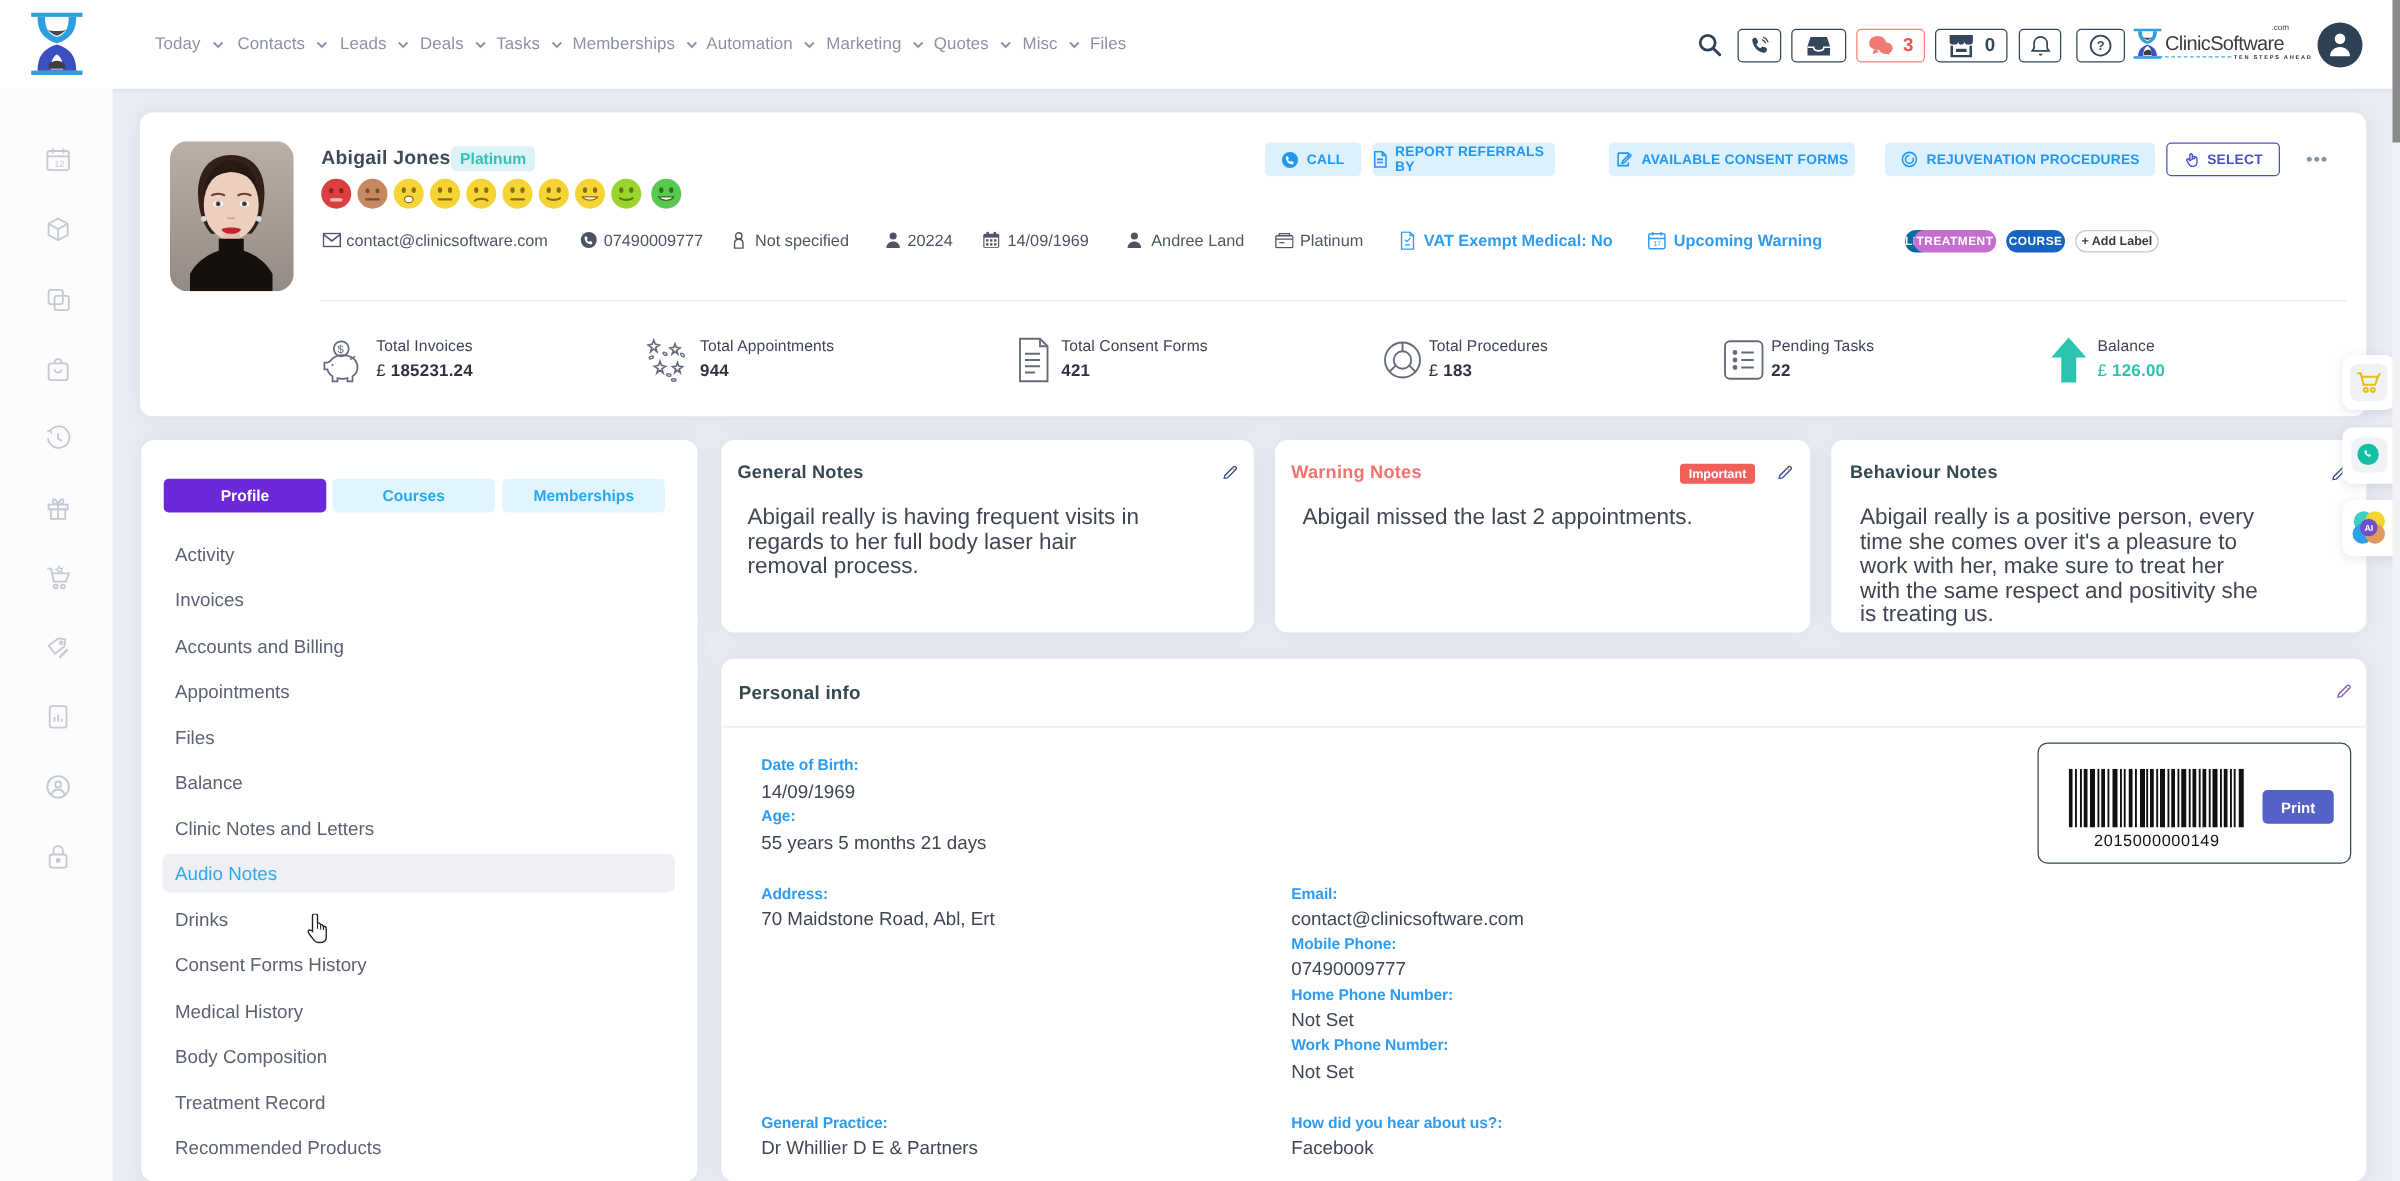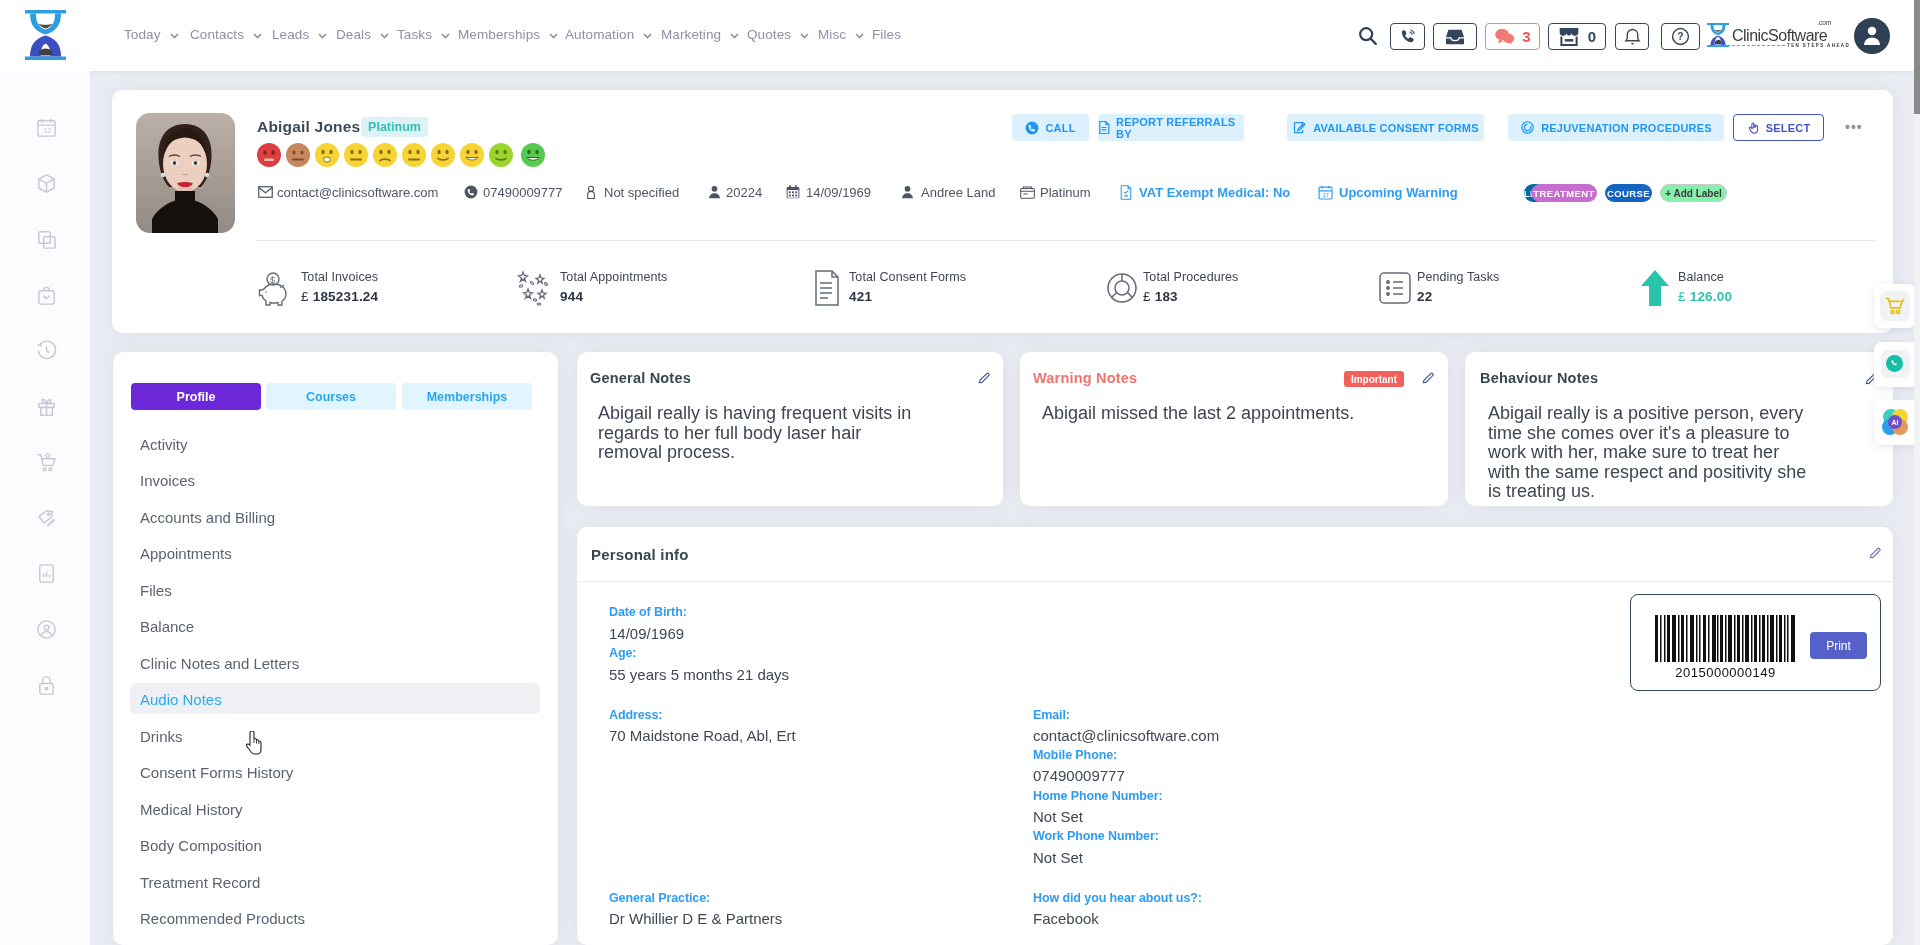--- a/index.html
+++ b/index.html
@@ -352,21 +352,21 @@
     <svg width="15" height="15" viewBox="0 0 22 22" fill="none" stroke="#2e9cf0" stroke-width="1.7">
       <rect x="1.5" y="3" width="19" height="17.5" rx="2"></rect>
       <path d="M6 1v4M16 1v4M1.5 8.5h19"></path>
       <text x="7" y="17" font-size="8" fill="#2e9cf0" stroke="none" font-family="Liberation Sans,sans-serif">17</text>
     </svg>
   </span>
 <span class="ci" style="left:1339px;color:#2e9cf0;font-weight:700;font-size:13px">Upcoming Warning</span>
 <div class="pill" style="left:1524px;width:22px;background:#0369a1">CLIENT</div>
 <div class="pill" style="left:1531px;width:66px;background:#c66ecf">TREATMENT</div>
 <div class="pill" style="left:1605px;width:47px;background:#1565c0">COURSE</div>
-<div class="pill" style="left:1660px;width:67px;background:#86efac;border:1px solid #c9c9cf;color:#3a3a3a;font-size:10px;font-weight:700;letter-spacing:0">+ Add Label</div>
+<div class="pill" style="left:1660px;width:67px;background:#ffffff;border:1px solid #c9c9cf;color:#3a3a3a;font-size:10px;font-weight:700;letter-spacing:0">+ Add Label</div>
 
 <div class="abs" style="left:256px;top:240px;width:1621px;height:1px;background:#e7e7ee"></div>
 
 <svg class="abs" style="left:256px;top:269px" width="36" height="38" viewBox="0 0 36 38" fill="none" stroke="#646b7a" stroke-width="1.4">
     <circle cx="17" cy="10" r="6"></circle>
     <text x="14" y="13.5" font-size="9" fill="#646b7a" stroke="none" font-family="Liberation Sans,sans-serif">$</text>
     <path d="M8 20c2-3 6-5 10-5 7 0 12 4 12 10 0 3-1.5 5.5-4 7v4h-4v-2.5c-2.5.7-5.5.7-8 0V36h-4v-4c-2-1.3-3.5-3-4-5.5H3.5V21H6z"></path>
     <path d="M24 18.5c1.5-.8 2.5-.8 4-2.5" stroke-width="1.2"></path>
     <circle cx="10" cy="23" r=".8" fill="#646b7a" stroke="none"></circle>
   </svg>
@@ -525,21 +525,21 @@
       <rect x="112" y="0" width="1.5" height="47"></rect>
       <rect x="115" y="0" width="4" height="47"></rect>
       <rect x="121" y="0" width="1.5" height="47"></rect>
       <rect x="124" y="0" width="3" height="47"></rect>
       <rect x="129" y="0" width="1.5" height="47"></rect>
       <rect x="132" y="0" width="1.5" height="47"></rect>
       <rect x="136" y="0" width="4" height="47"></rect>
 </g>
   </svg>
 <div class="abs" style="left:1655px;top:665px;width:141px;text-align:center;font-size:13px;color:#111;font-family:'Liberation Sans',sans-serif;letter-spacing:.5px">2015000000149</div>
-<div class="abs" style="left:1810px;top:632px;width:57px;height:27px;background:#5561c8;border-radius:4px;color:#fff;font-size:12px;font-weight:400;display:flex;align-items:center;justify-content:center">Print</div>
+<div class="abs" style="left:1810px;top:632px;width:57px;height:27px;background:#5561c8;border-radius:4px;color:#fff;font-size:12px;font-weight:700;display:flex;align-items:center;justify-content:center">Print</div>
 
 <div class="abs" style="left:1874px;top:284px;width:42px;height:44px;background:#fff;border-radius:8px;box-shadow:0 2px 8px rgba(120,130,160,.18)"></div>
 <div class="abs" style="left:1880px;top:291px;width:30px;height:30px;background:#f1f2f5;border-radius:7px"></div>
 <svg class="abs" style="left:1884px;top:295px" width="22" height="22" viewBox="0 0 24 24" fill="none" stroke="#e3c112" stroke-width="1.8">
     <path d="M2 4h3l2.5 10h10L20 7H6"></path>
     <path d="M20 7l2-3" stroke-width="1.6"></path>
     <circle cx="9.5" cy="18.5" r="1.7"></circle>
     <circle cx="15.5" cy="18.5" r="1.7"></circle>
     <path d="M8 7h6" stroke-width="1.2"></path>
   </svg>

